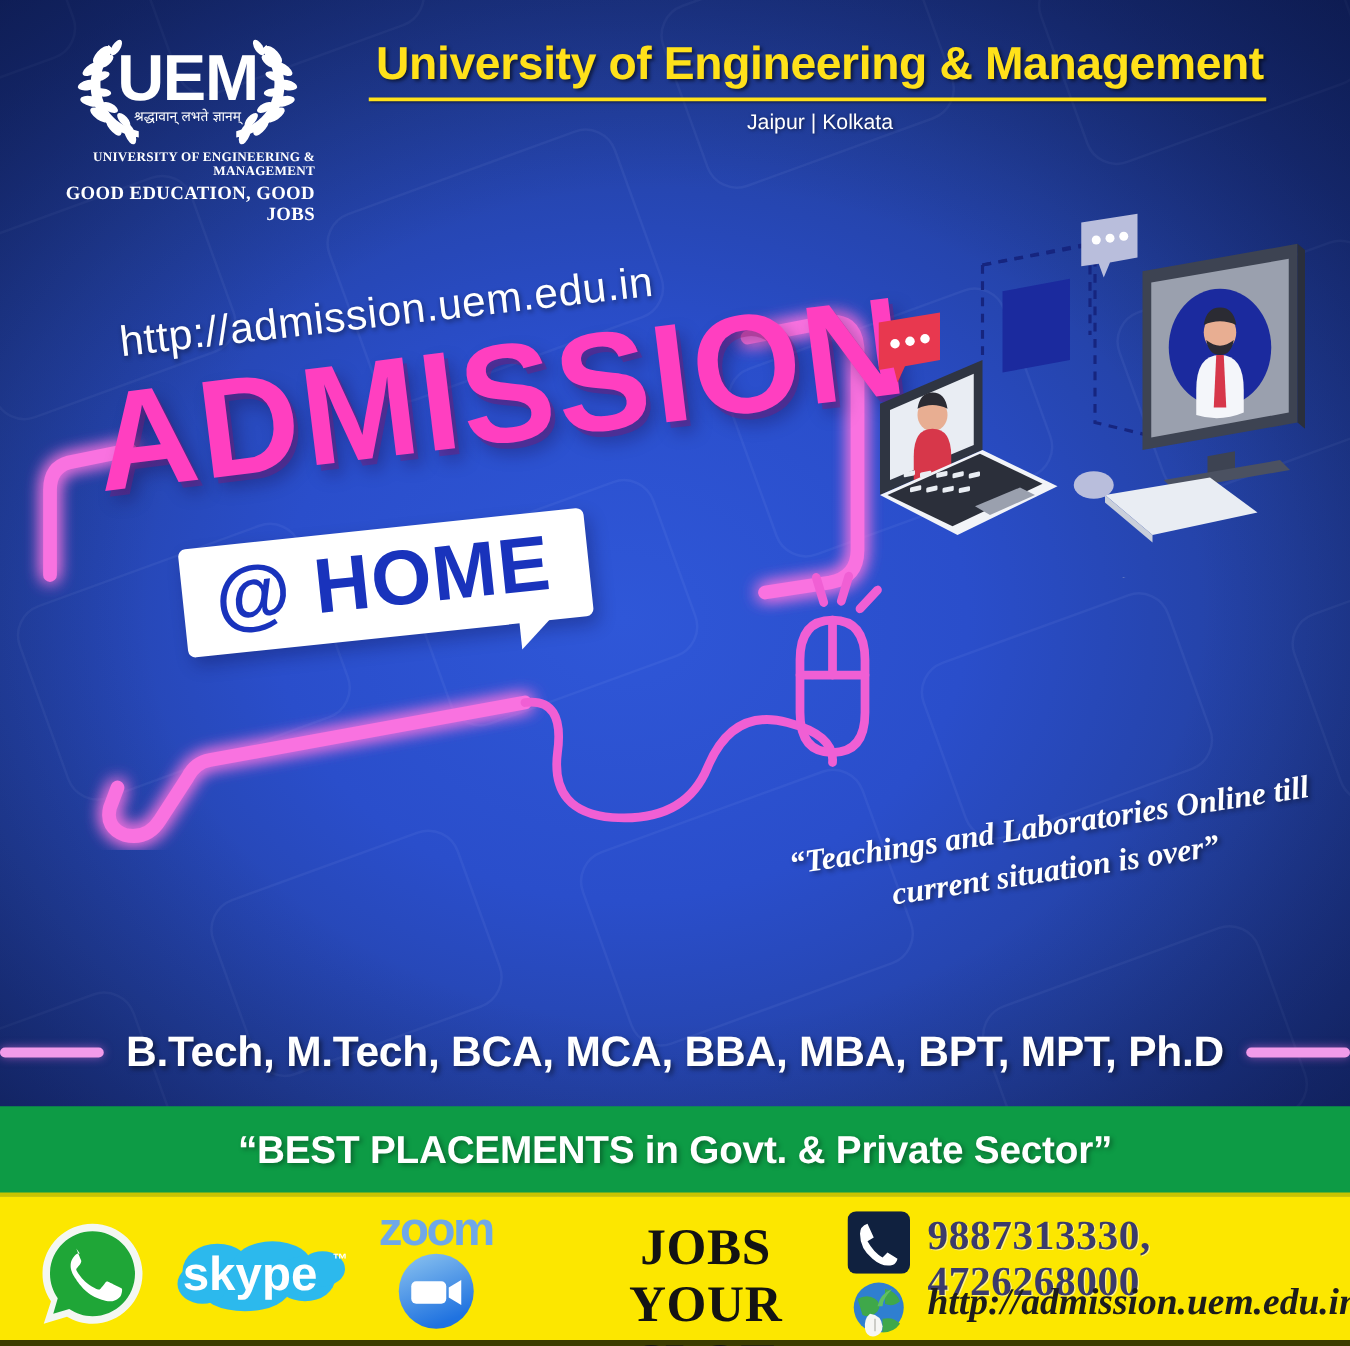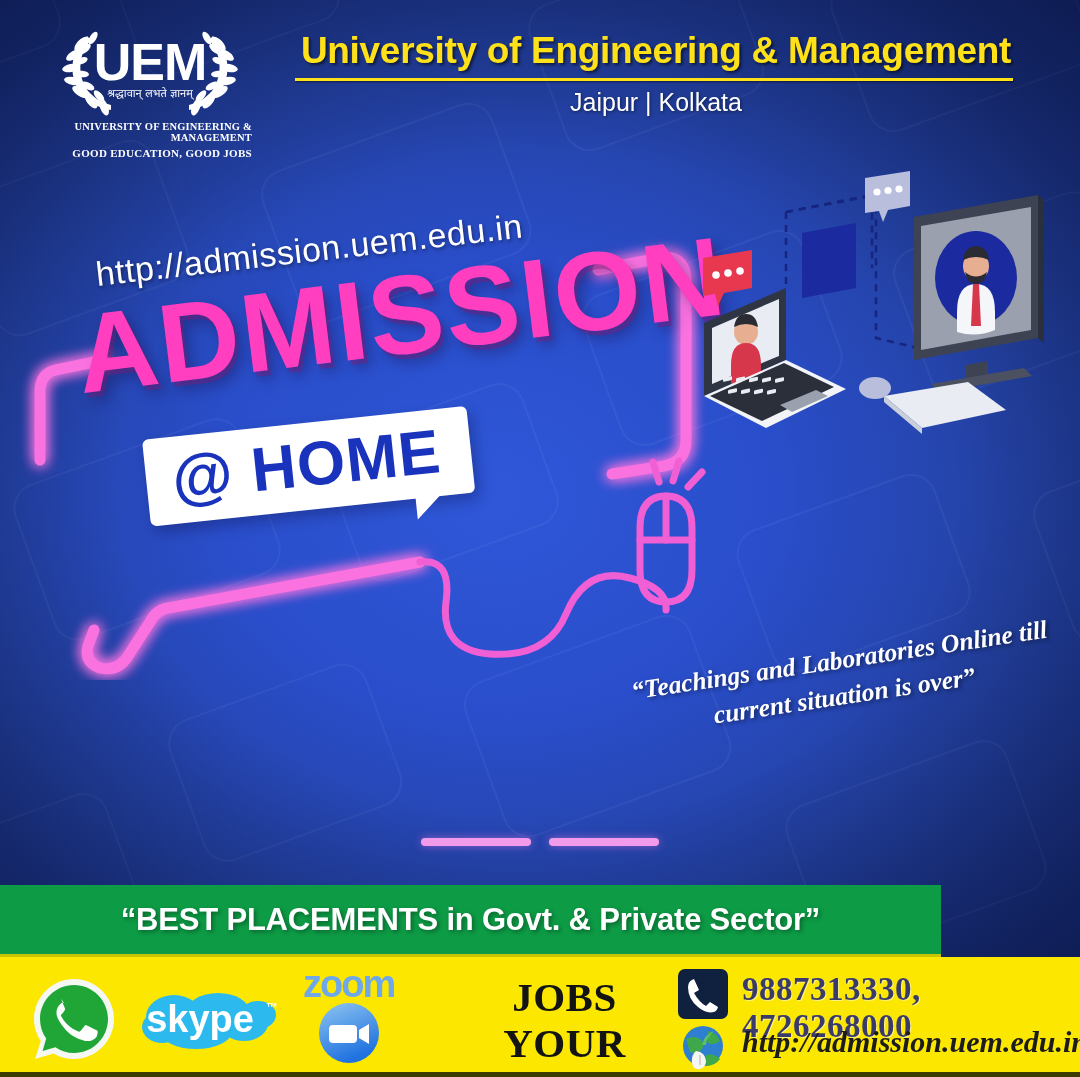--- a/index.html
+++ b/index.html
@@ -15,30 +15,30 @@
   .bgpat{position:absolute;inset:-25%;transform:rotate(-20deg);opacity:.5;pointer-events:none;}
   .bgpat .r{position:absolute;border:2px solid rgba(190,210,255,.13);border-radius:26px;}
   .vig{position:absolute;inset:0;pointer-events:none;
        background:radial-gradient(ellipse 78% 62% at 50% 45%, rgba(0,0,0,0) 50%, rgba(6,16,56,.55) 100%);}
 
   
   .logo{position:absolute;left:47px;top:22px;width:205px;height:140px;text-align:right;}
   .logo svg{display:block;margin:0 auto;}
   .logo .l1{color:#fff;font-size:10.5px;letter-spacing:.2px;font-family:"Liberation Serif",serif;
             font-weight:bold;margin-top:1px;}
-  .logo .l2{color:#fff;font-size:11px;letter-spacing:.3px;font-family:"Liberation Serif",serif;
+  .logo .l2{color:#fff;font-size:15px;letter-spacing:.3px;font-family:"Liberation Serif",serif;
             font-weight:bold;margin-top:4px;}
 
   .uniname{position:absolute;left:286px;top:30px;width:740px;text-align:center;
            color:#FFE11A;font-size:37px;font-weight:bold;letter-spacing:-.3px;
            text-shadow:2px 2px 3px rgba(0,0,0,.55);}
   .uniline{position:absolute;left:295px;top:78px;width:718px;height:3px;background:#FFE11A;
            box-shadow:1px 1px 2px rgba(0,0,0,.5);}
   .cities{position:absolute;left:286px;top:88px;width:740px;text-align:center;
-          color:#fff;font-size:25px;text-shadow:1px 1px 3px rgba(0,0,0,.5);}
+          color:#fff;font-size:17px;text-shadow:1px 1px 3px rgba(0,0,0,.5);}
 
   
   .frame{position:absolute;left:0;top:210px;width:740px;height:470px;pointer-events:none;}
 
   
   .url{position:absolute;left:96px;top:255px;transform:rotate(-6.5deg);transform-origin:left center;
        color:#fff;font-size:34px;letter-spacing:.5px;text-shadow:1px 2px 4px rgba(0,0,0,.45);
        white-space:nowrap;}
   .admission{position:absolute;left:70px;top:300px;transform:rotate(-7deg);transform-origin:left top;
        color:#FF3FC0;font-size:112px;font-weight:bold;letter-spacing:2px;line-height:1;
@@ -60,21 +60,21 @@
 
   
   .courses{position:absolute;left:0;top:818px;width:1080px;height:48px;
            display:flex;align-items:center;justify-content:center;gap:18px;}
   .courses .dash{width:110px;height:8px;background:#F29BEA;border-radius:4px;
            box-shadow:0 0 8px rgba(255,120,235,.5);}
   .courses .ct{color:#fff;font-size:34px;font-weight:bold;letter-spacing:-.2px;white-space:nowrap;
            text-shadow:2px 2px 4px rgba(0,0,0,.5);}
 
   
-  .green{position:absolute;left:0;top:885px;width:941px;height:72px;background:#0D9B45;
+  .green{position:absolute;left:0;top:885px;width:1080px;height:72px;background:#0D9B45;
          display:flex;align-items:center;justify-content:center;
          border-bottom:3px solid #C9C400;}
   .green .gt{color:#fff;font-size:31px;font-weight:bold;letter-spacing:-.2px;
          text-shadow:2px 2px 4px rgba(0,0,0,.35);}
 
   
   .yellow{position:absolute;left:0;top:957px;width:1080px;height:120px;background:#FCE700;
           border-bottom:5px solid #3c3c00;display:flex;align-items:center;}
   .ybox{position:relative;width:100%;height:100%;}
 
@@ -290,20 +290,21 @@
         <rect x="252" y="244" width="8" height="4" rx="1" transform="skewY(16)"></rect>
       </g>
     </g>
     <ellipse cx="199" cy="228" rx="16" ry="11" fill="#b9bedc"></ellipse>
   </svg>
 
   <div class="quote">“Teachings and Laboratories Online till current situation is over”</div>
 
   <div class="courses">
     <span class="dash"></span>
+    <span class="ct">B.Tech, M.Tech, BCA, MCA, BBA, MBA, BPT, MPT, Ph.D</span>
     <span class="dash"></span>
   </div>
 
   <div class="green">
     <span class="gt">“BEST PLACEMENTS in Govt. &amp; Private Sector”</span>
   </div>
 
   <div class="yellow">
     <div class="ybox">
 

